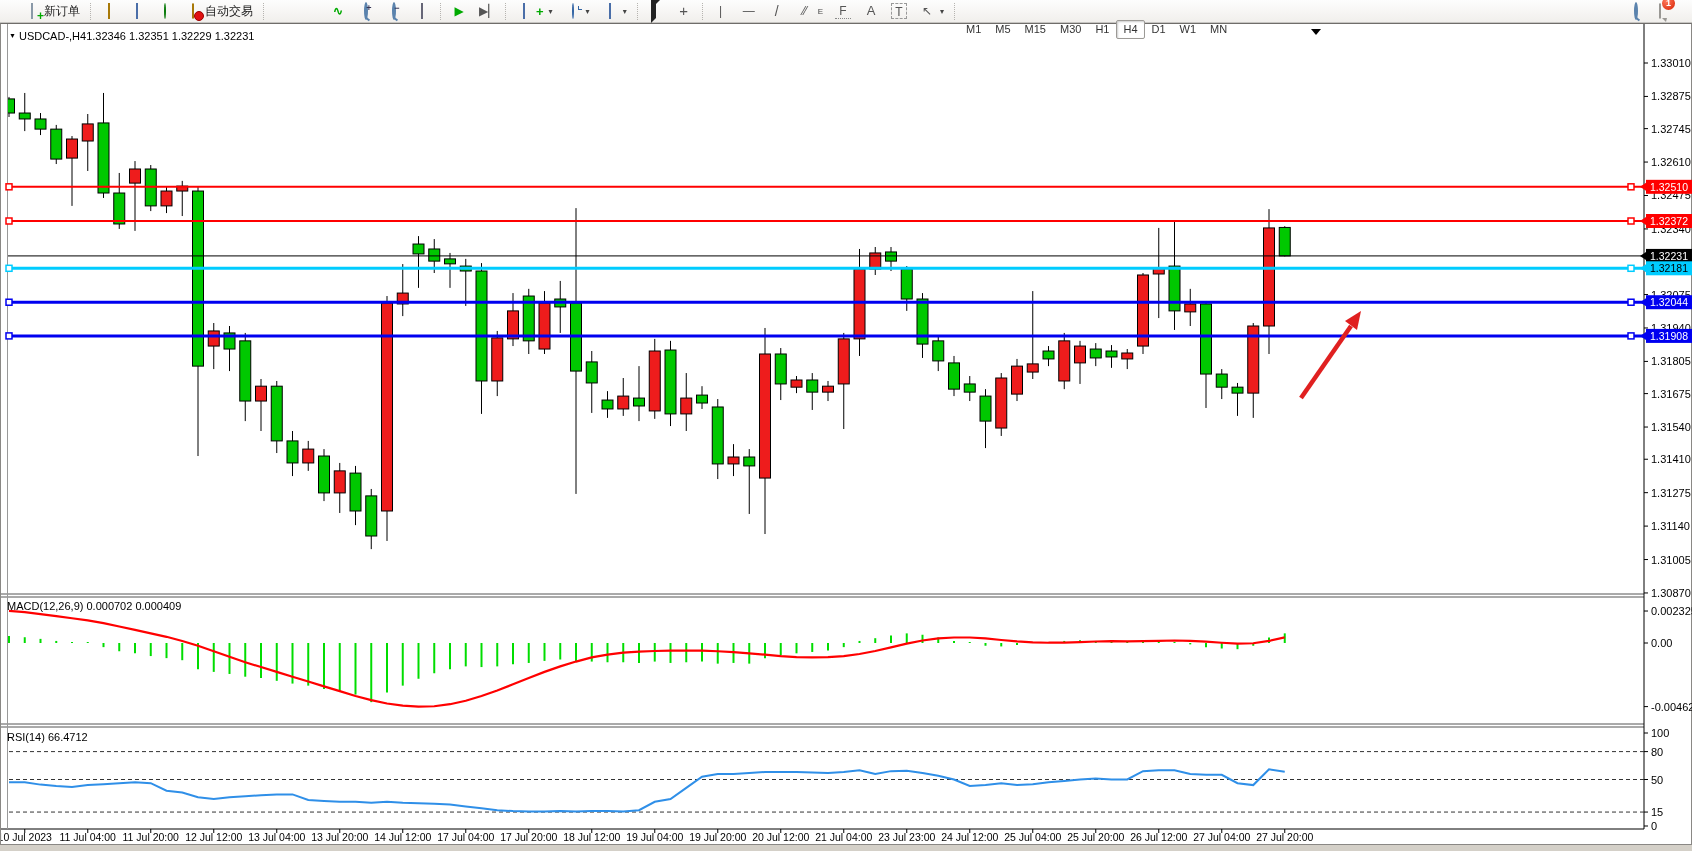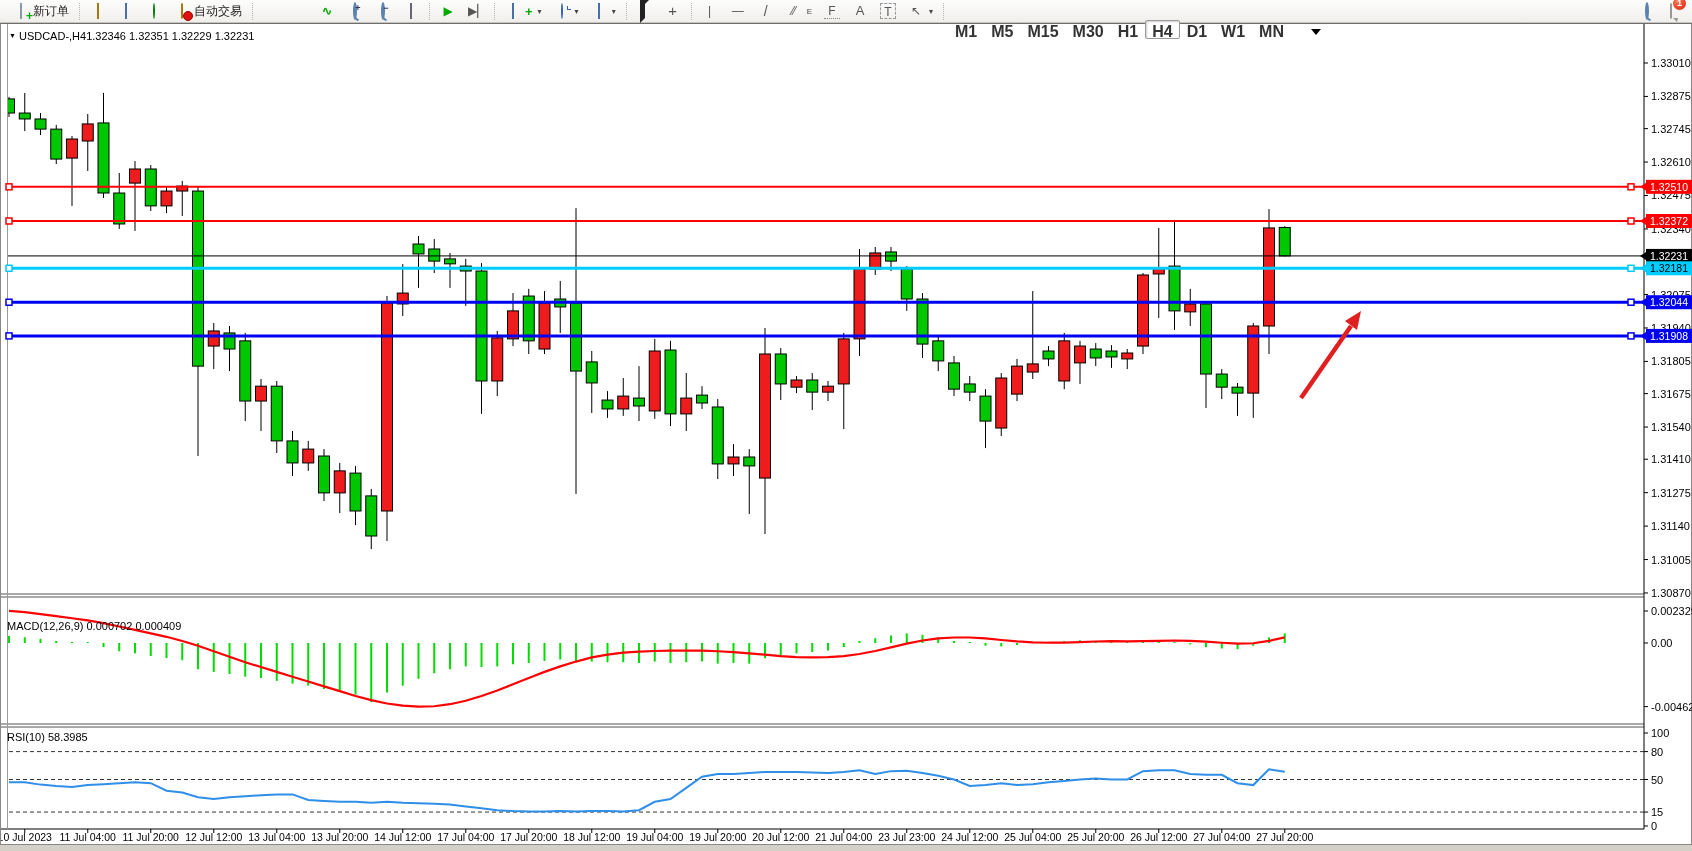--- a/index.html
+++ b/index.html
@@ -1,21 +1,21 @@
 <!DOCTYPE html>
 <html><head>
 <meta charset="utf-8">
 <style>
   * { margin:0; padding:0; box-sizing:border-box; }
   html,body { width:1692px; height:851px; overflow:hidden;
     font-family:"Liberation Sans", sans-serif; background:#d4d0c8; }
   
   .toolbar { position:absolute; left:0; top:0; width:1692px; height:23px;
     background:linear-gradient(#fdfdfd,#f1efec); border-bottom:1px solid #c7c5c2;
-    display:flex; align-items:center; padding:0 7px; z-index:50; }
+    display:flex; align-items:center; padding:0 18px; z-index:50; }
   .tbtn { display:flex; align-items:center; gap:4px; height:20px; padding:0 5px;
     border:1px solid transparent; border-radius:2px; font-size:12px; color:#222; cursor:default; }
   .tsep { width:1px; height:17px; border-left:1px dotted #b6b4b0; margin:0 4px; }
   .ticon { width:16px; height:16px; position:relative; display:inline-block;
     font-size:12px; line-height:16px; text-align:center; }
   .i-doc { width:12px; height:14px; margin:1px 2px; background:#fff; border:1px solid #8a99a8; }
   .i-doc::after { content:"+"; position:absolute; right:-4px; bottom:-5px; color:#0a0;
     font-weight:bold; font-size:12px; }
   .i-diamond { width:9px; height:9px; margin:3px auto; background:linear-gradient(135deg,#ffe27a,#d89b16);
     transform:rotate(45deg); border:1px solid #a87908; }
@@ -43,21 +43,21 @@
   .green { color:#0a0; } .dim { color:#555; }
   .drop { font-size:8px; color:#444; margin-left:1px; }
   .i-clock { width:12px; height:12px; border:1px solid #3465a4; border-radius:50%; margin:2px auto;
     position:relative; background:#eef4fc; }
   .i-clock::after { content:""; position:absolute; left:5px; top:2px; width:1px; height:4px; background:#3465a4; }
   .i-clock::before { content:""; position:absolute; left:5px; top:5px; width:4px; height:1px; background:#3465a4; }
   .i-plus { color:#0a0; font-weight:bold; font-size:13px; }
   .cursor-tri { width:0; height:0; margin:2px auto; border-left:5px solid #222;
     border-bottom:5px solid transparent; border-top:5px solid #222; border-right:5px solid transparent;
     transform:rotate(-15deg) scale(.9); }
-  .tf { font-size:16px; font-weight:bold; color:#333; padding:2px 6px; height:19px;
+  .tf { font-size:11px; font-weight:normal; color:#333; padding:2px 6px; height:19px;
     border:1px solid transparent; border-radius:2px;margin-top:36px; }
   .tf.active { background:#fff; border:1px solid #9c9a96; box-shadow:inset 1px 1px 2px #ccc; }
   .tb-right { margin-left:auto; display:flex; align-items:center; gap:8px; padding-right:6px; }
   .chat { width:15px; height:11px; border:1px solid #9a9894; border-radius:5px; background:#fdfdfd;
     position:relative; }
   .chat::after { content:""; position:absolute; left:2px; bottom:-4px;
     border-left:4px solid transparent; border-right:1px solid transparent; border-top:4px solid #9a9894; }
   .badge { position:absolute; right:-7px; top:-6px; min-width:13px; height:13px; border-radius:7px;
     background:radial-gradient(circle at 35% 30%, #ff7a5e, #d71f00); color:#fff; font-size:9px;
     font-weight:bold; text-align:center; line-height:13px; padding:0 2px; }
@@ -575,15 +575,15 @@
       <text x="1668" y="338.9073798910359" text-anchor="middle" font-size="10.5" font-family="Liberation Sans, sans-serif" fill="#fff">1.31908</text>
       <polygon points="1310,28 1320,28 1315,34" fill="#000"></polygon>
       <g>
         <line x1="1300" y1="397" x2="1350" y2="325" stroke="#e02020" stroke-width="4.5"></line>
         <polygon points="1360,310 1344,320 1356,329" fill="#e02020"></polygon>
       </g>
     </svg>
   <div class="overlay" style="left:8px; top:6px;">
     <span class="title-tri">▼</span><span>USDCAD-,H4</span><span class="ohlc">1.32346 1.32351 1.32229 1.32231</span>
   </div>
-  <div class="overlay" style="left:6px; top:596px;">MACD(12,26,9) 0.000702 0.000409</div>
-  <div class="overlay" style="left:6px; top:707px;">RSI(10) 58.3985</div>
+  <div class="overlay" style="left:6px; top:576px;">MACD(12,26,9) 0.000702 0.000409</div>
+  <div class="overlay" style="left:6px; top:707px;">RSI(14) 66.4712</div>
 </div>
 
 </body></html>

